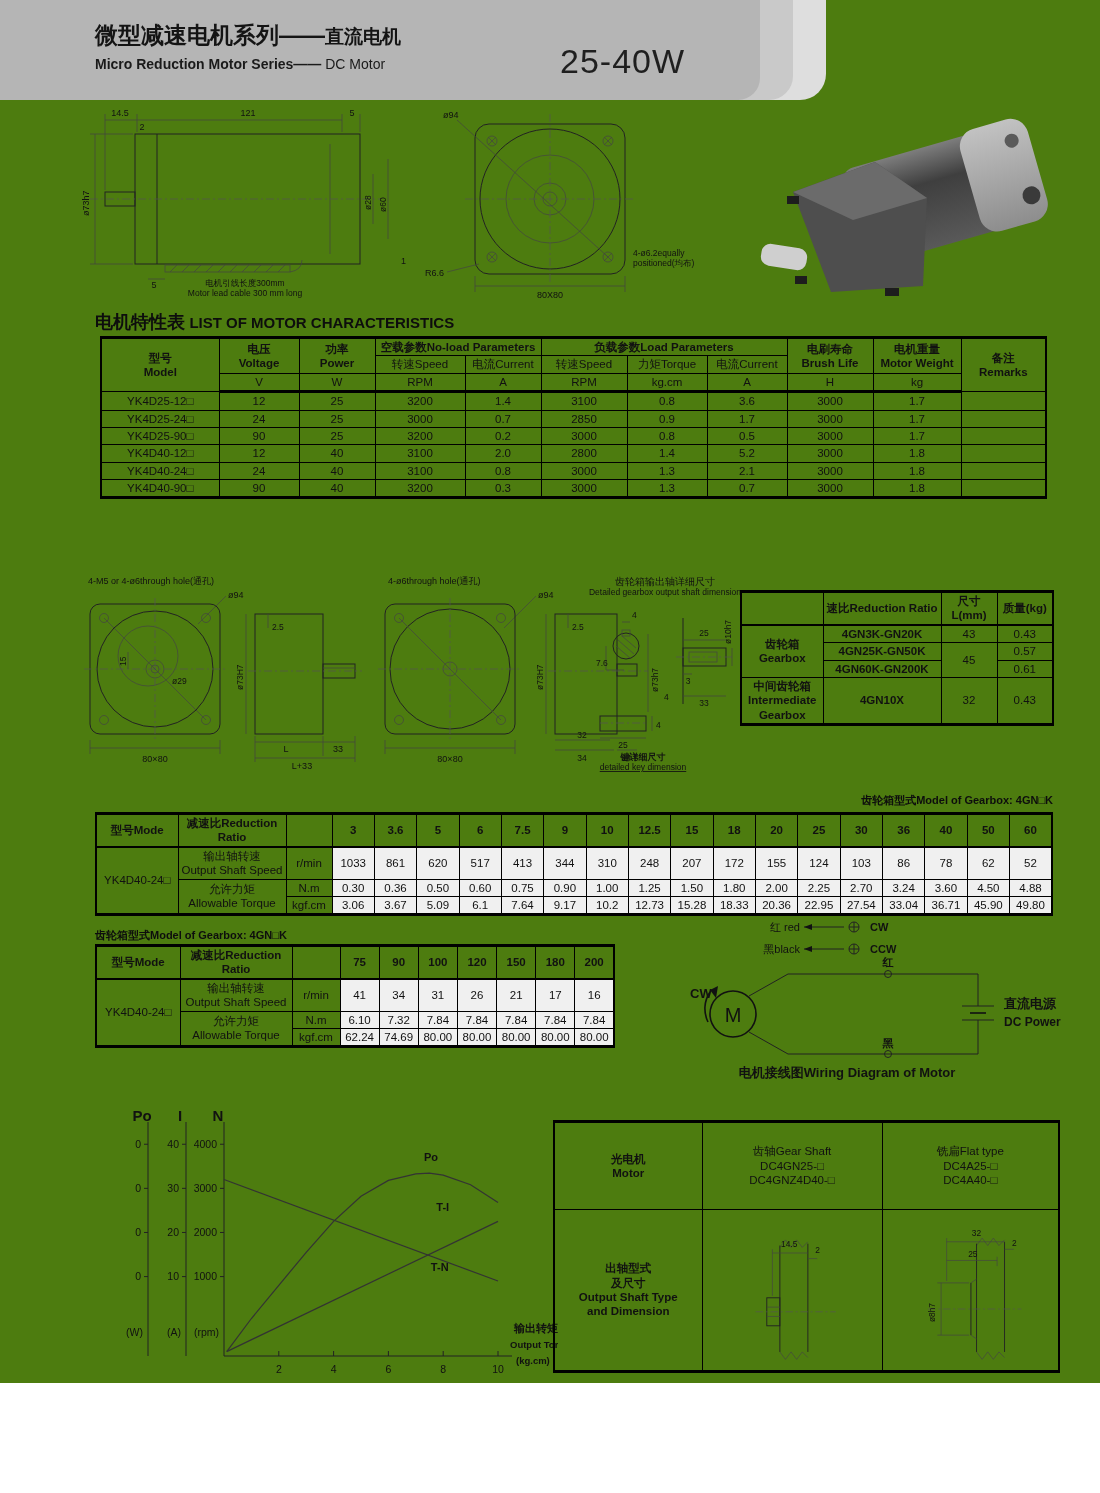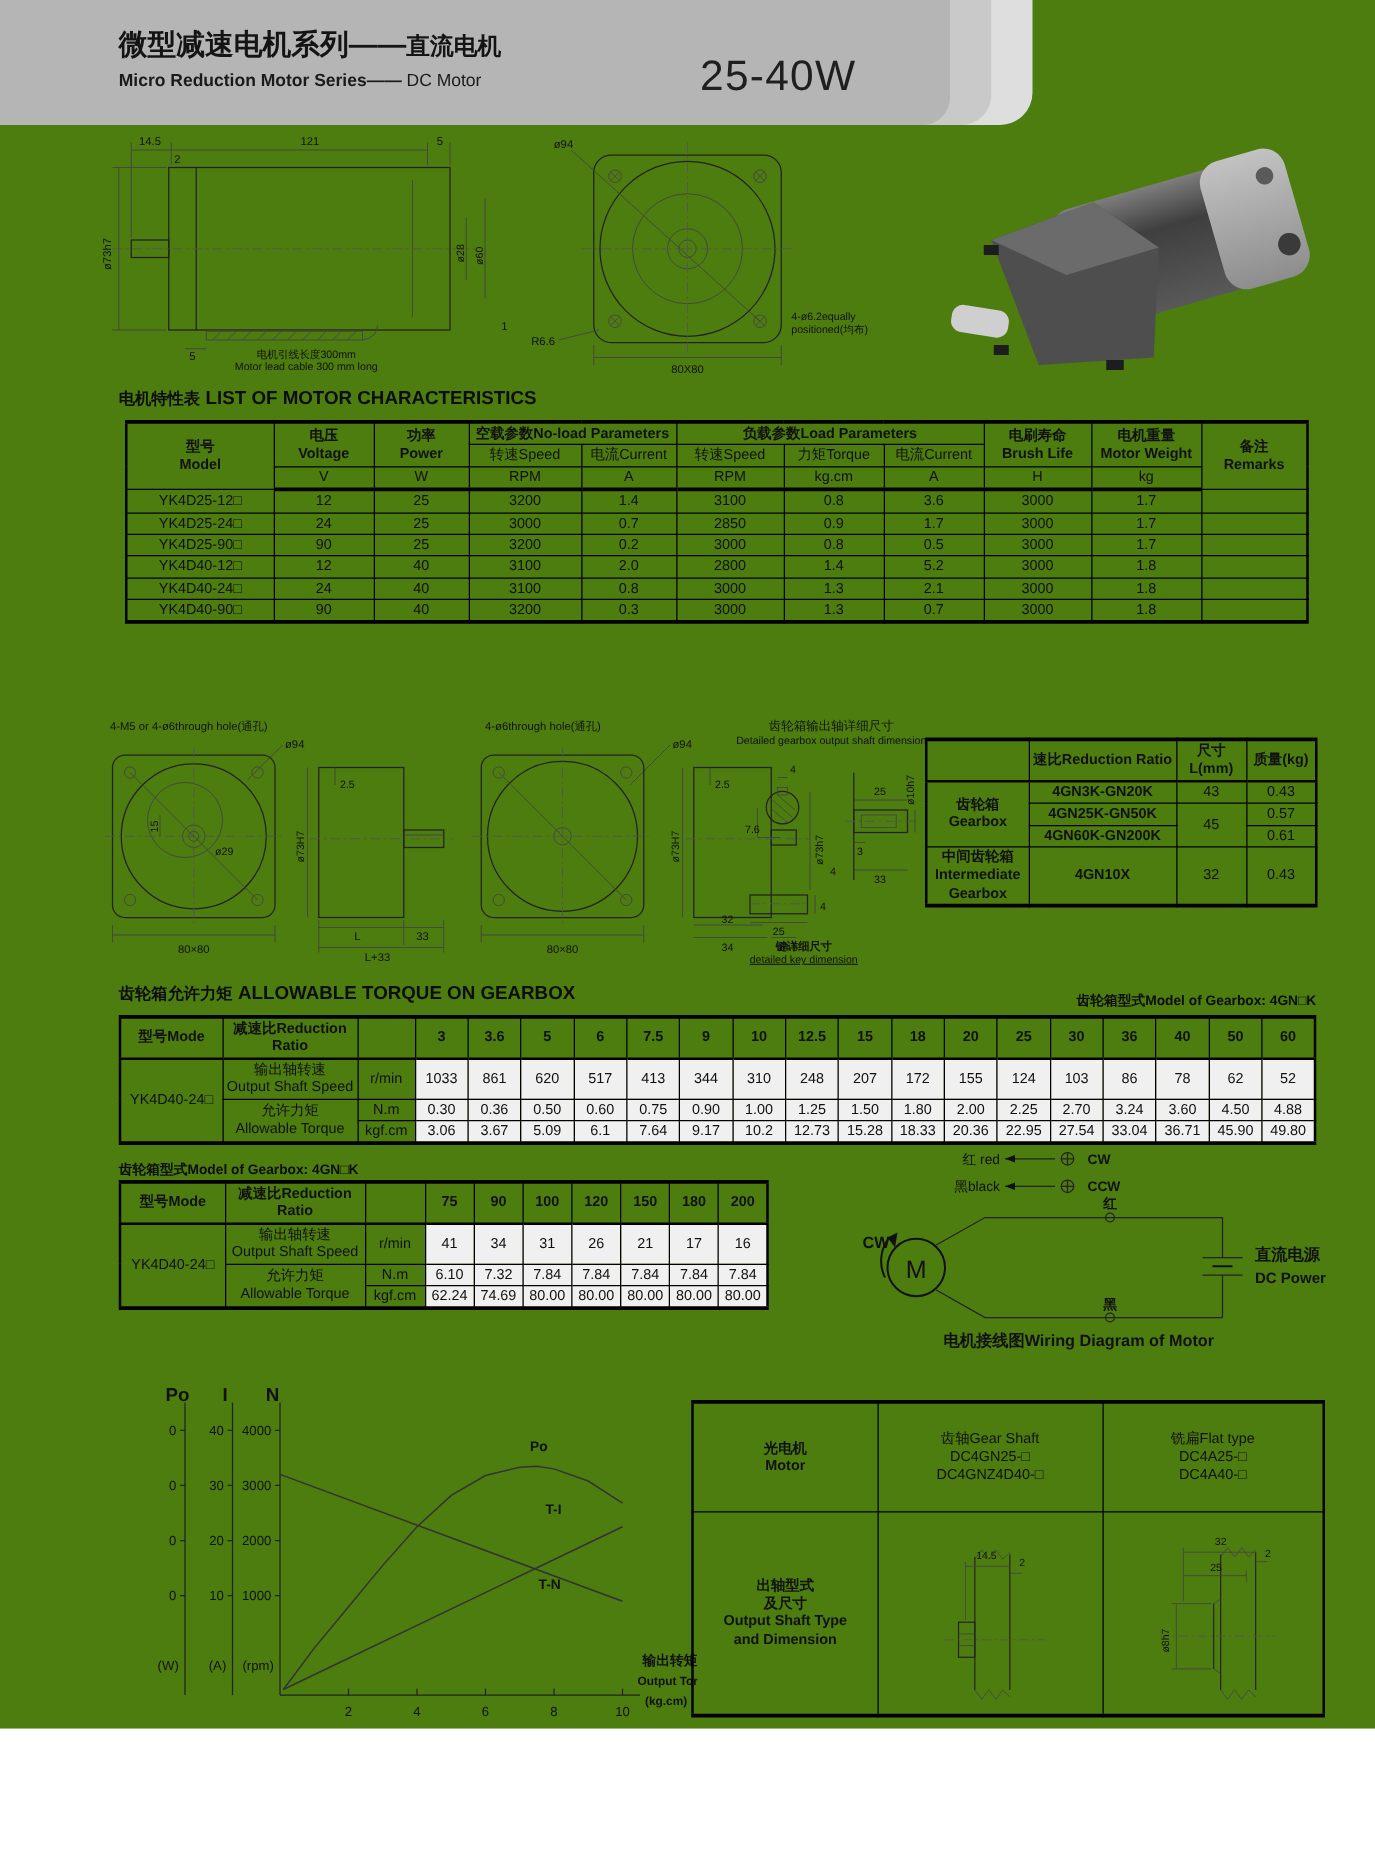--- a/index.html
+++ b/index.html
@@ -10,21 +10,21 @@
   .band{position:absolute;top:0;left:0;height:100px;}
   .band.l3{width:826px;background:#dedede;border-bottom-right-radius:26px;}
   .band.l2{width:793px;background:#c9c9c9;border-bottom-right-radius:24px;}
   .band.l1{width:760px;background:#b5b5b5;border-bottom-right-radius:22px;}
   .hdr-zh{position:absolute;left:95px;top:20px;font-size:23px;font-weight:bold;color:#141414;}
   .hdr-zh .suffix{font-size:19px;font-weight:600;}
   .hdr-en{position:absolute;left:95px;top:56px;font-size:14px;font-weight:bold;color:#1a1a1a;}
   .hdr-watt{position:absolute;left:560px;top:42px;font-size:34px;font-weight:normal;color:#1f1f1f;letter-spacing:1px;}
   
   .sec-title{font-weight:bold;color:#0d0d0d;white-space:nowrap;}
-  .sec-title .zh{font-size:13px;}
+  .sec-title .zh{font-size:18px;}
   .sec-title .en{font-size:15px;}
   
   table{border-collapse:collapse;table-layout:fixed;}
   td{border:1px solid #000;text-align:center;vertical-align:middle;font-size:11.5px;padding:1px 2px;white-space:pre-line;line-height:1.25;}
   .tbl{border:2px solid #000;border-top:3px solid #000;border-bottom:3px solid #000;}
   tr.units td{border-bottom:3px solid #000;}
   tr.hdr td{border-bottom:2.5px solid #000;font-weight:bold;}
   td.hd{font-weight:bold;}
   td.num{background:#f0f0f0;}
   td.lbl{font-weight:bold;}
@@ -462,24 +462,20 @@
       <td class="lbl">中间齿轮箱
 Intermediate
 Gearbox</td>
       <td class="hd">4GN10X</td>
       <td>32</td>
       <td>0.43</td>
     </tr>
   </tbody>
     </table>
 
-  <div class="abs sec-title" style="left:95px;top:786px;">
-    <span class="zh">齿轮箱允许力矩</span>
-    <span class="en">ALLOWABLE TORQUE ON GEARBOX</span>
-  </div>
   <div class="abs note" style="left:790px;top:793px;width:263px;text-align:right;">
     <span>齿轮箱型式</span><span>Model of Gearbox: 4GN□K</span>
   </div>
 
   <table class="abs tbl" style="left:95px;top:812px;width:958px;">
     <colgroup>
         <col style="width:82px">
         <col style="width:108px">
         <col style="width:46px">
       </colgroup>
@@ -666,21 +662,21 @@
     <text x="240" y="133" class="dim" style="font-size:11px;font-weight:bold;" text-anchor="middle">黑</text>
 
     <line x1="330" y1="60" x2="330" y2="92" class="ln"></line>
     <line x1="314" y1="92" x2="346" y2="92" class="ln"></line>
     <line x1="322" y1="99" x2="338" y2="99" class="lnb"></line>
     <line x1="314" y1="106" x2="346" y2="106" class="ln"></line>
     <line x1="330" y1="106" x2="330" y2="140" class="ln"></line>
     <text x="356" y="94" class="cap" style="font-size:13px;">直流电源</text>
     <text x="356" y="112" class="cap" style="font-size:12px;">DC Power</text>
   </svg>
-  <div class="abs wiring-caption" style="left:648px;top:1064px;width:430px;">
+  <div class="abs wiring-caption" style="left:632px;top:1064px;width:430px;">
     <span>电机接线图</span><span>Wiring Diagram of Motor</span>
   </div>
 
   <svg id="curve-svg" class="abs" style="left:86px;top:1106px;" width="472" height="387" viewBox="0 0 472 387">
       <line x1="62" y1="16" x2="62" y2="250" class="ln"></line>
       <text x="56" y="15" class="axname" text-anchor="middle">Po</text>
       <line x1="58" y1="38.23529411764707" x2="62" y2="38.23529411764707" class="ln"></line>
       <text x="55" y="41.73529411764707" class="tick" text-anchor="end">0</text>
       <line x1="58" y1="82.35294117647058" x2="62" y2="82.35294117647058" class="ln"></line>
       <text x="55" y="85.85294117647058" class="tick" text-anchor="end">0</text>

